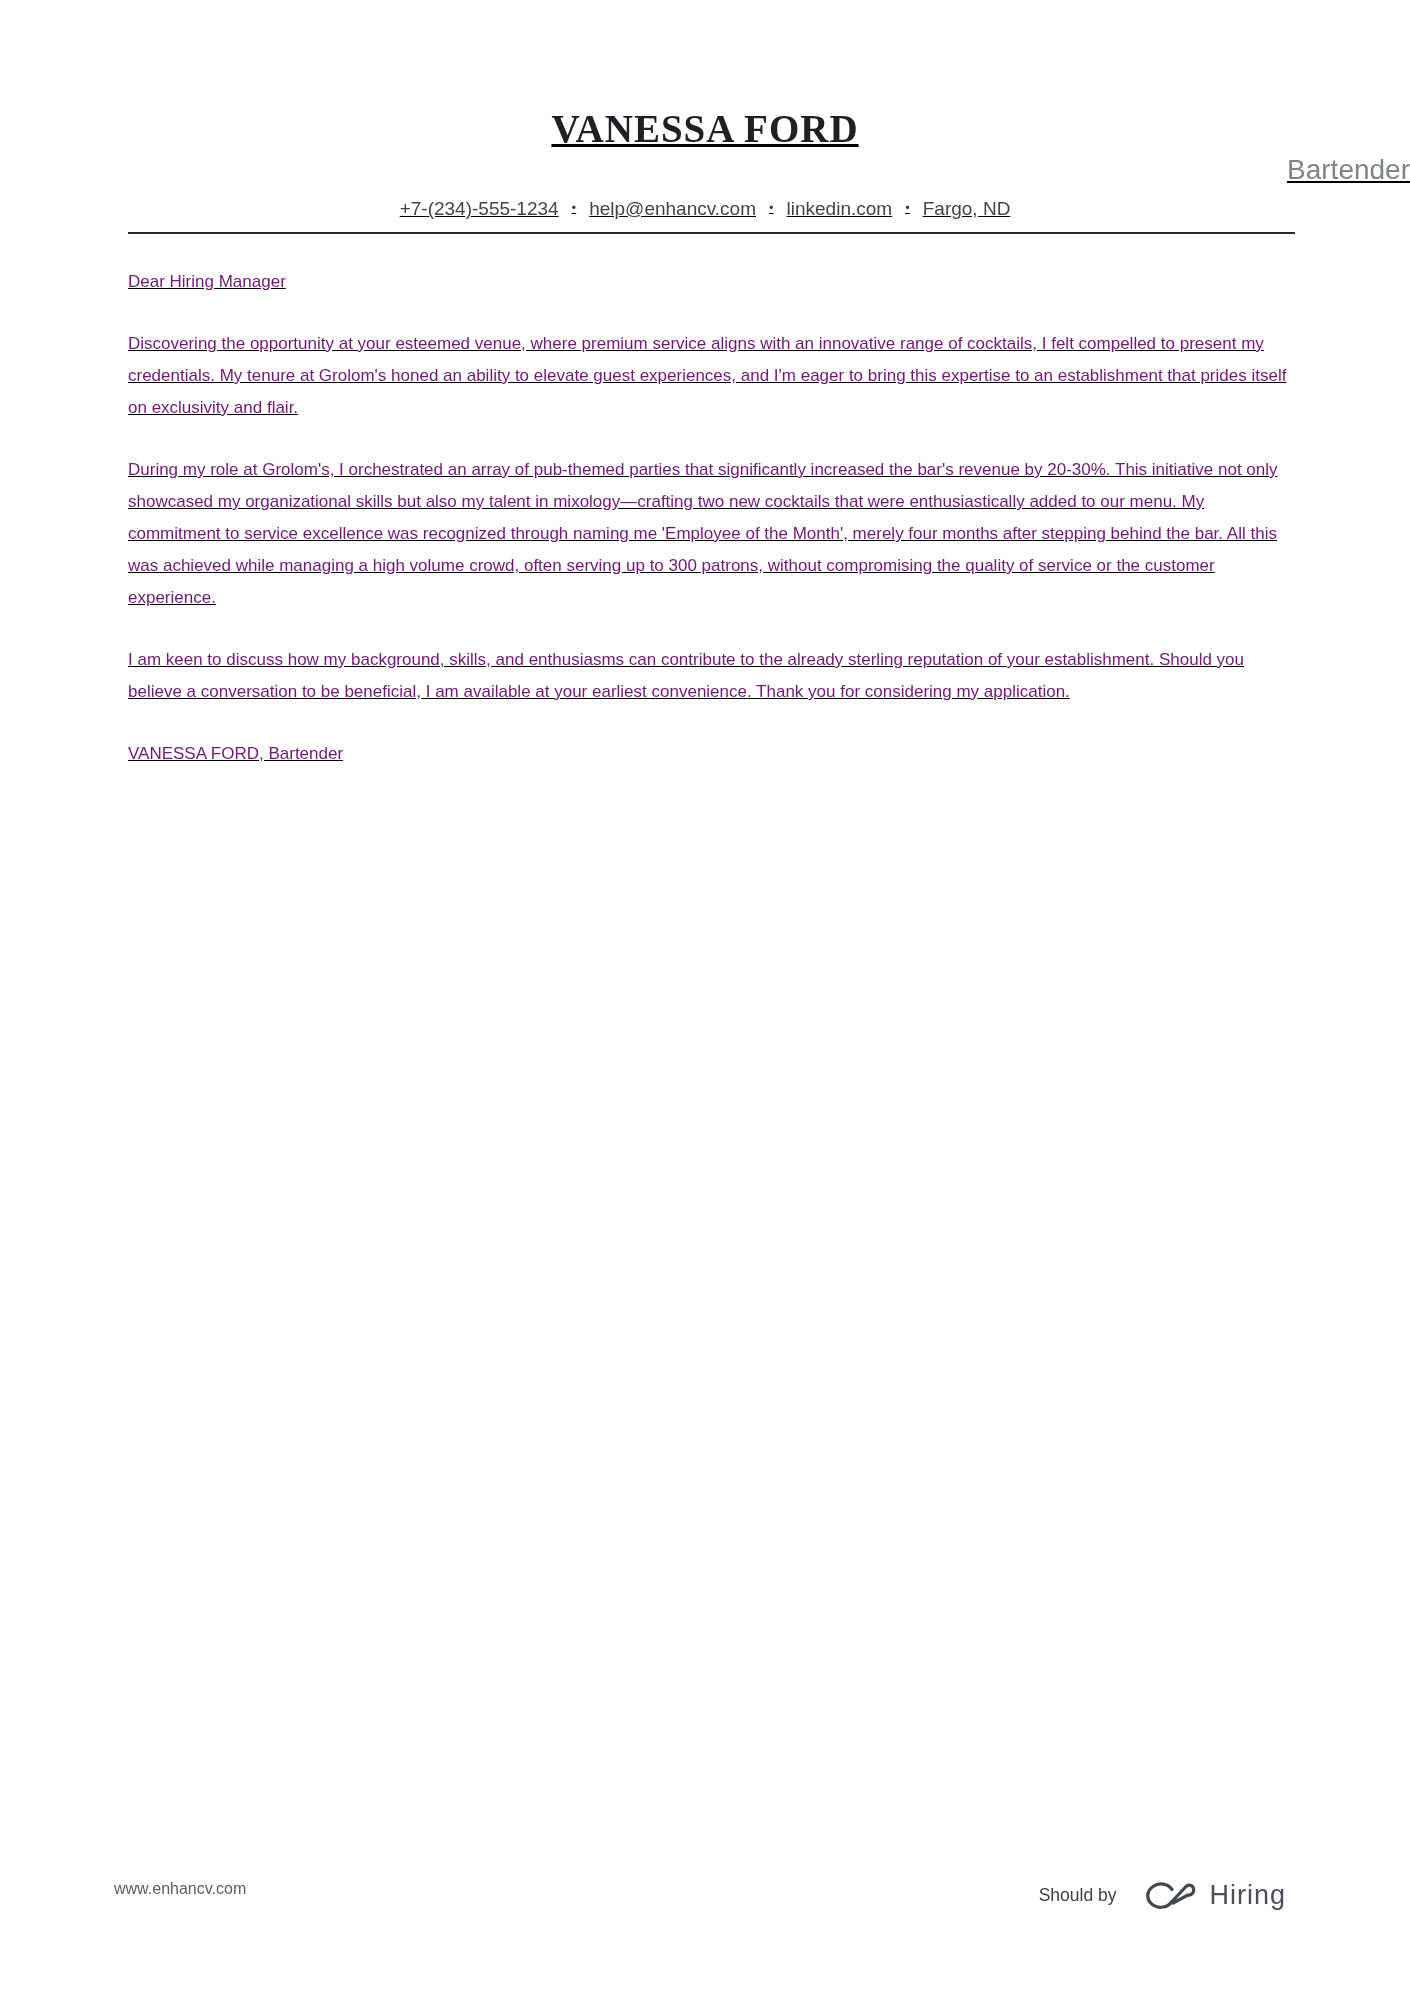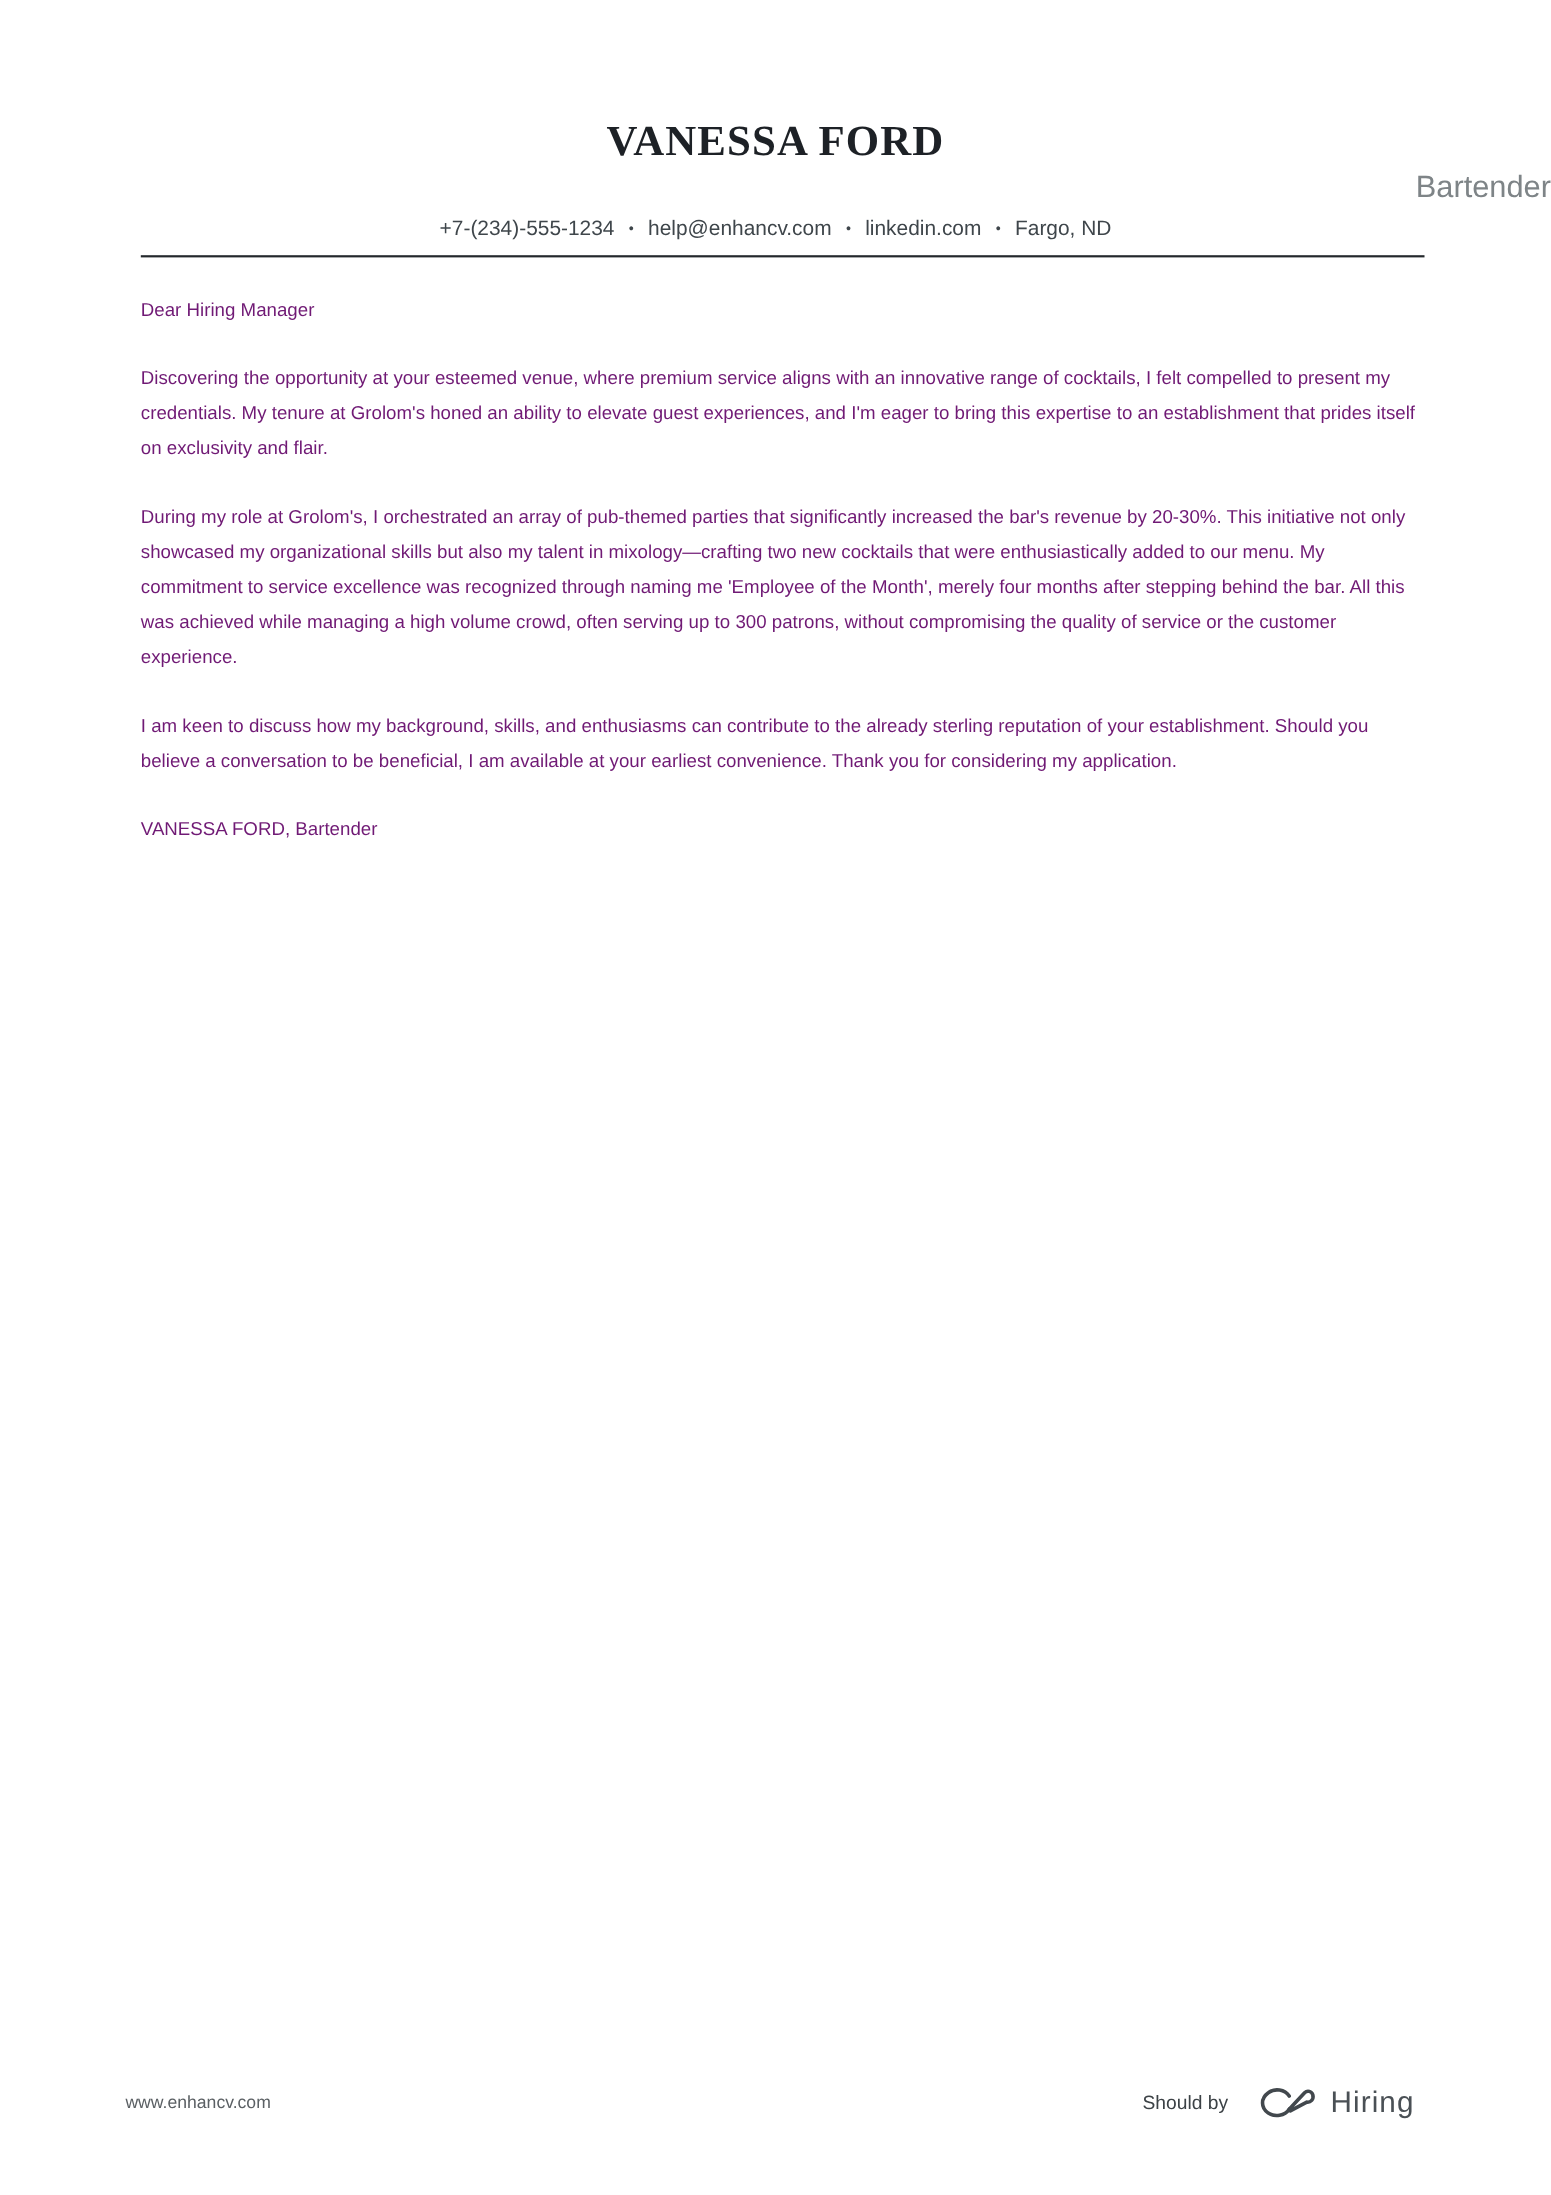--- a/index.html
+++ b/index.html
@@ -4,20 +4,21 @@
 <style>
   * { margin: 0; padding: 0; box-sizing: border-box; }
   html, body { background: #ffffff; }
   .page {
     position: relative;
     width: 1410px;
     height: 1995px;
     background: #ffffff;
     font-family: "Liberation Sans", sans-serif;
     overflow: hidden;
+    text-decoration: underline;
   }
   .header {
     padding-top: 106px;
     text-align: center;
   }
   .name {
     font-family: "Liberation Serif", serif;
     font-weight: 700;
     font-size: 39px;
     letter-spacing: 1px;
@@ -72,24 +73,23 @@
     font-size: 17px;
     line-height: 32px;
     color: #701a75;
     text-align: left;
   }
   .content p.salutation { margin-top: 32px; }
   .footer {
     position: absolute;
     left: 114px;
     right: 124px;
-    bottom: 68px;
+    bottom: 84px;
     display: flex;
     justify-content: space-between;
-    align-items: center;
   }
   .site-link {
     font-size: 16px;
     color: #5b6064;
     text-decoration: none;
     cursor: pointer;
   }
   .powered {
     display: flex;
     align-items: center;

